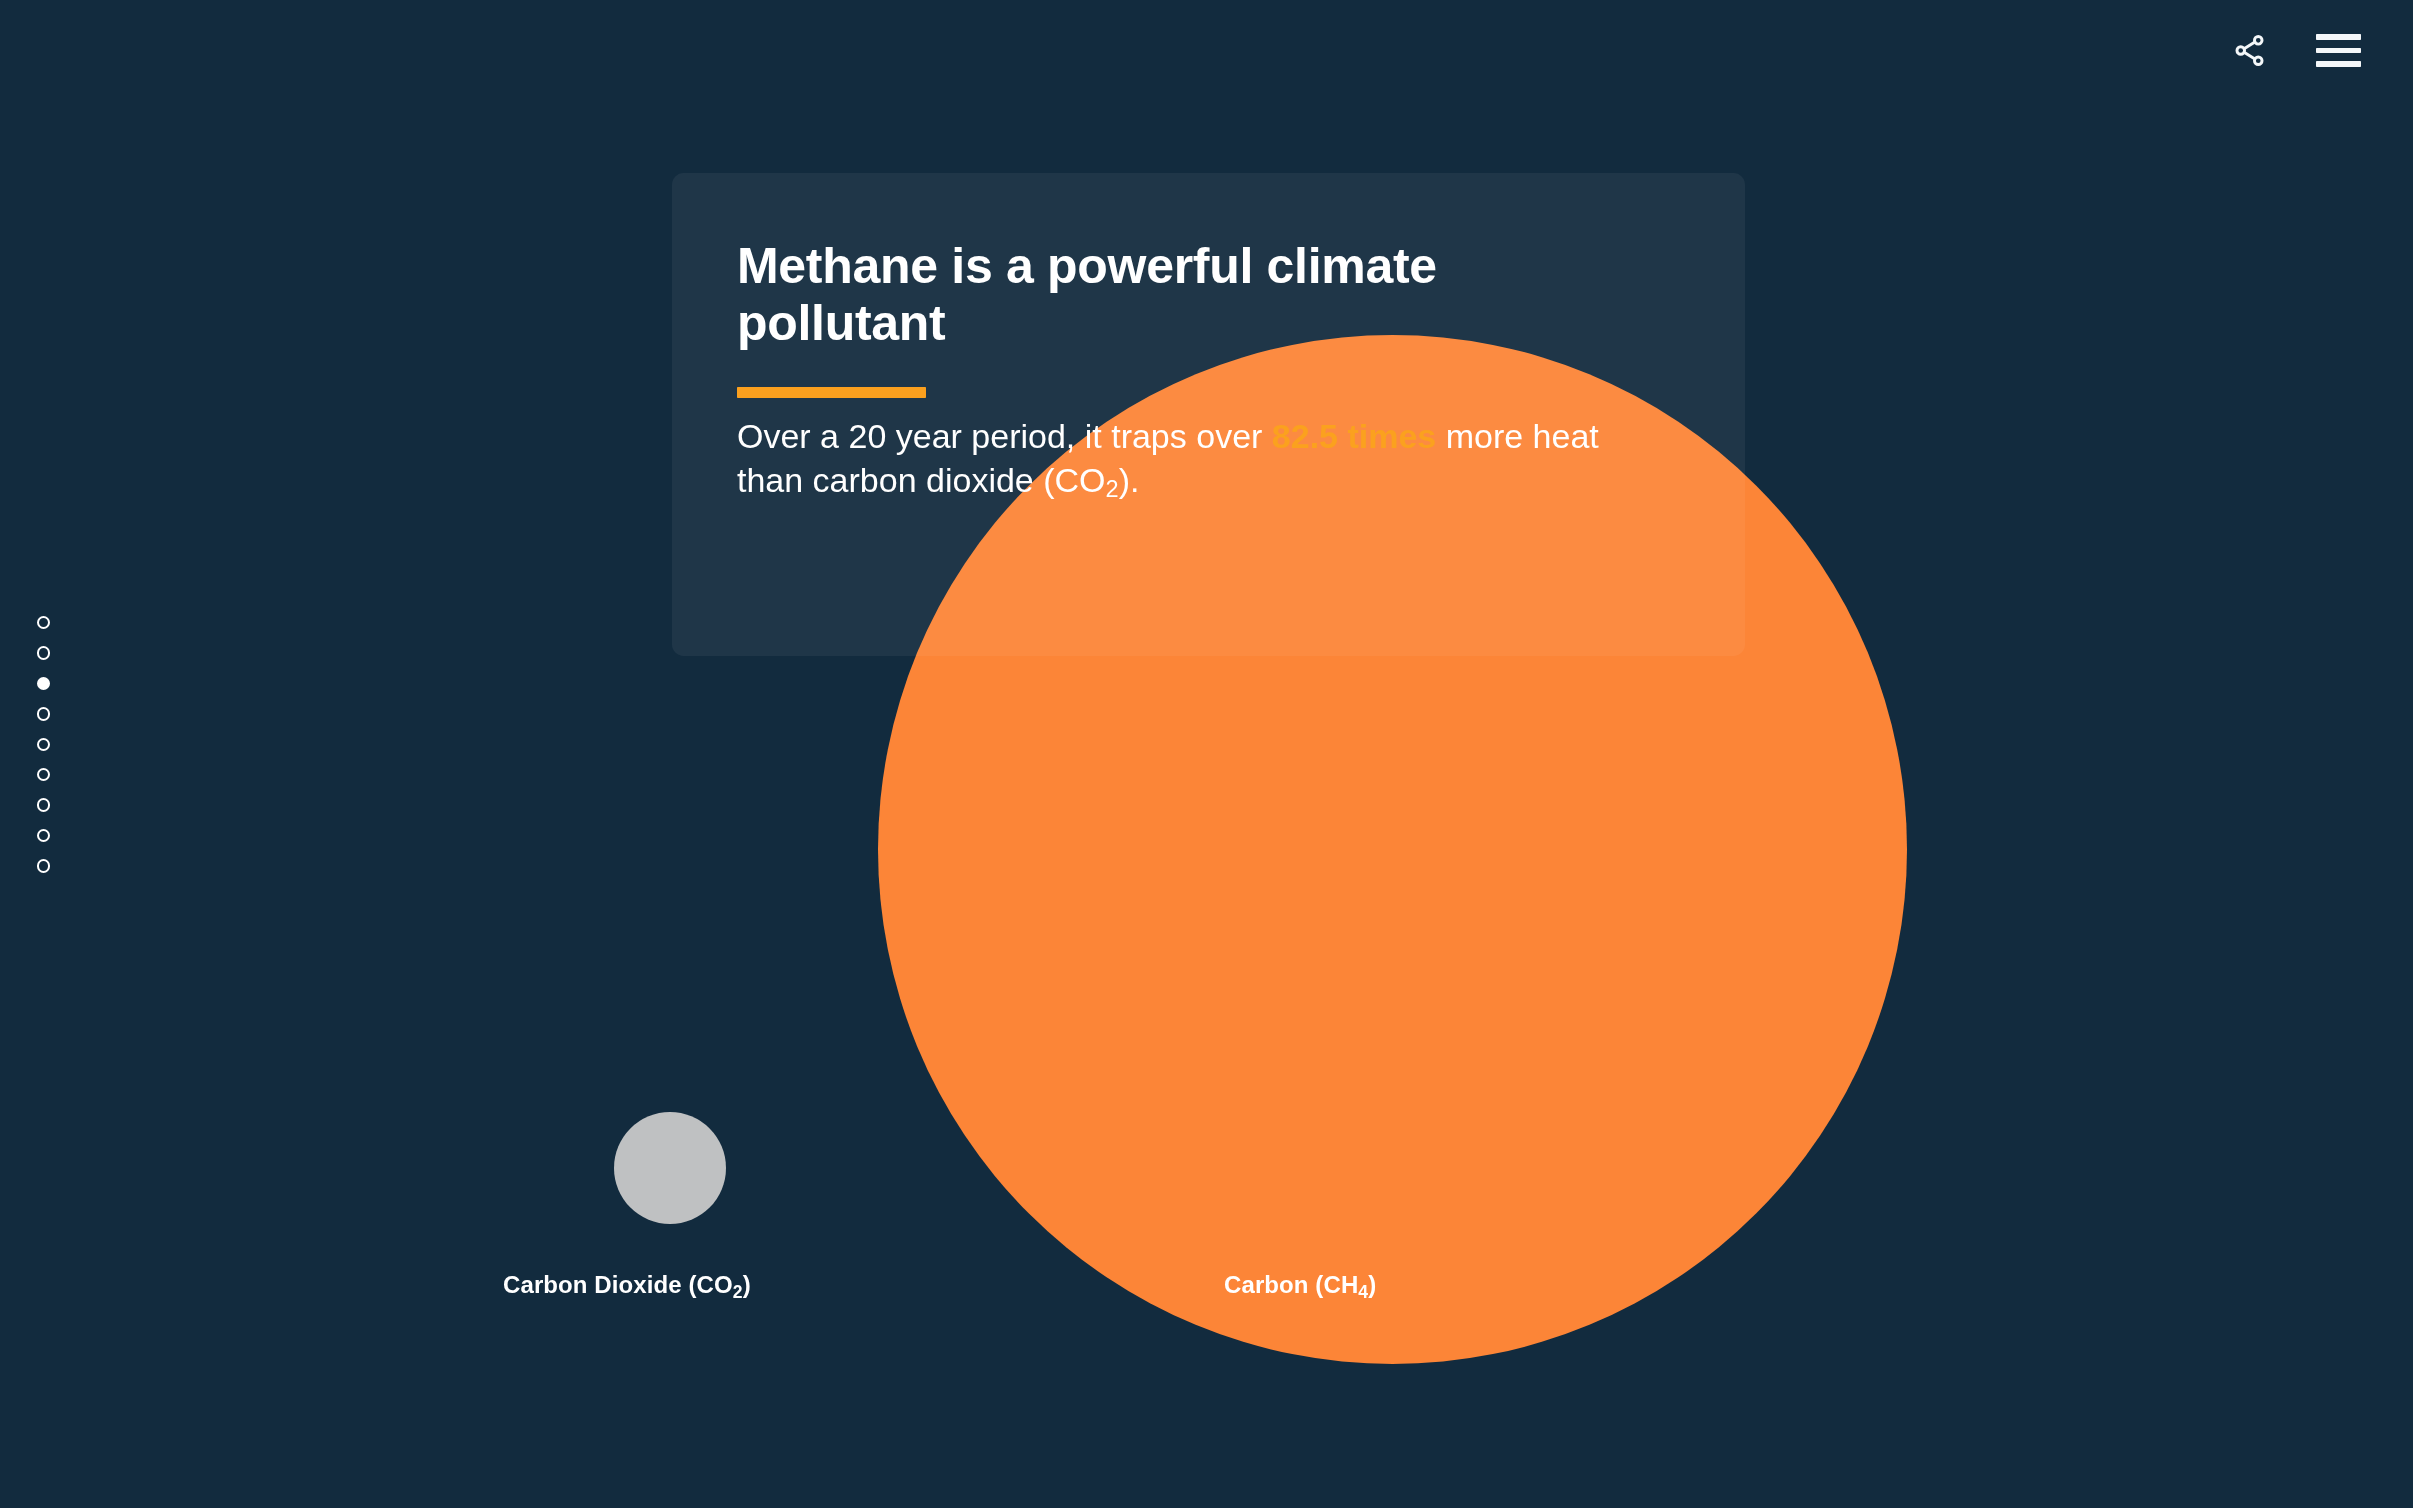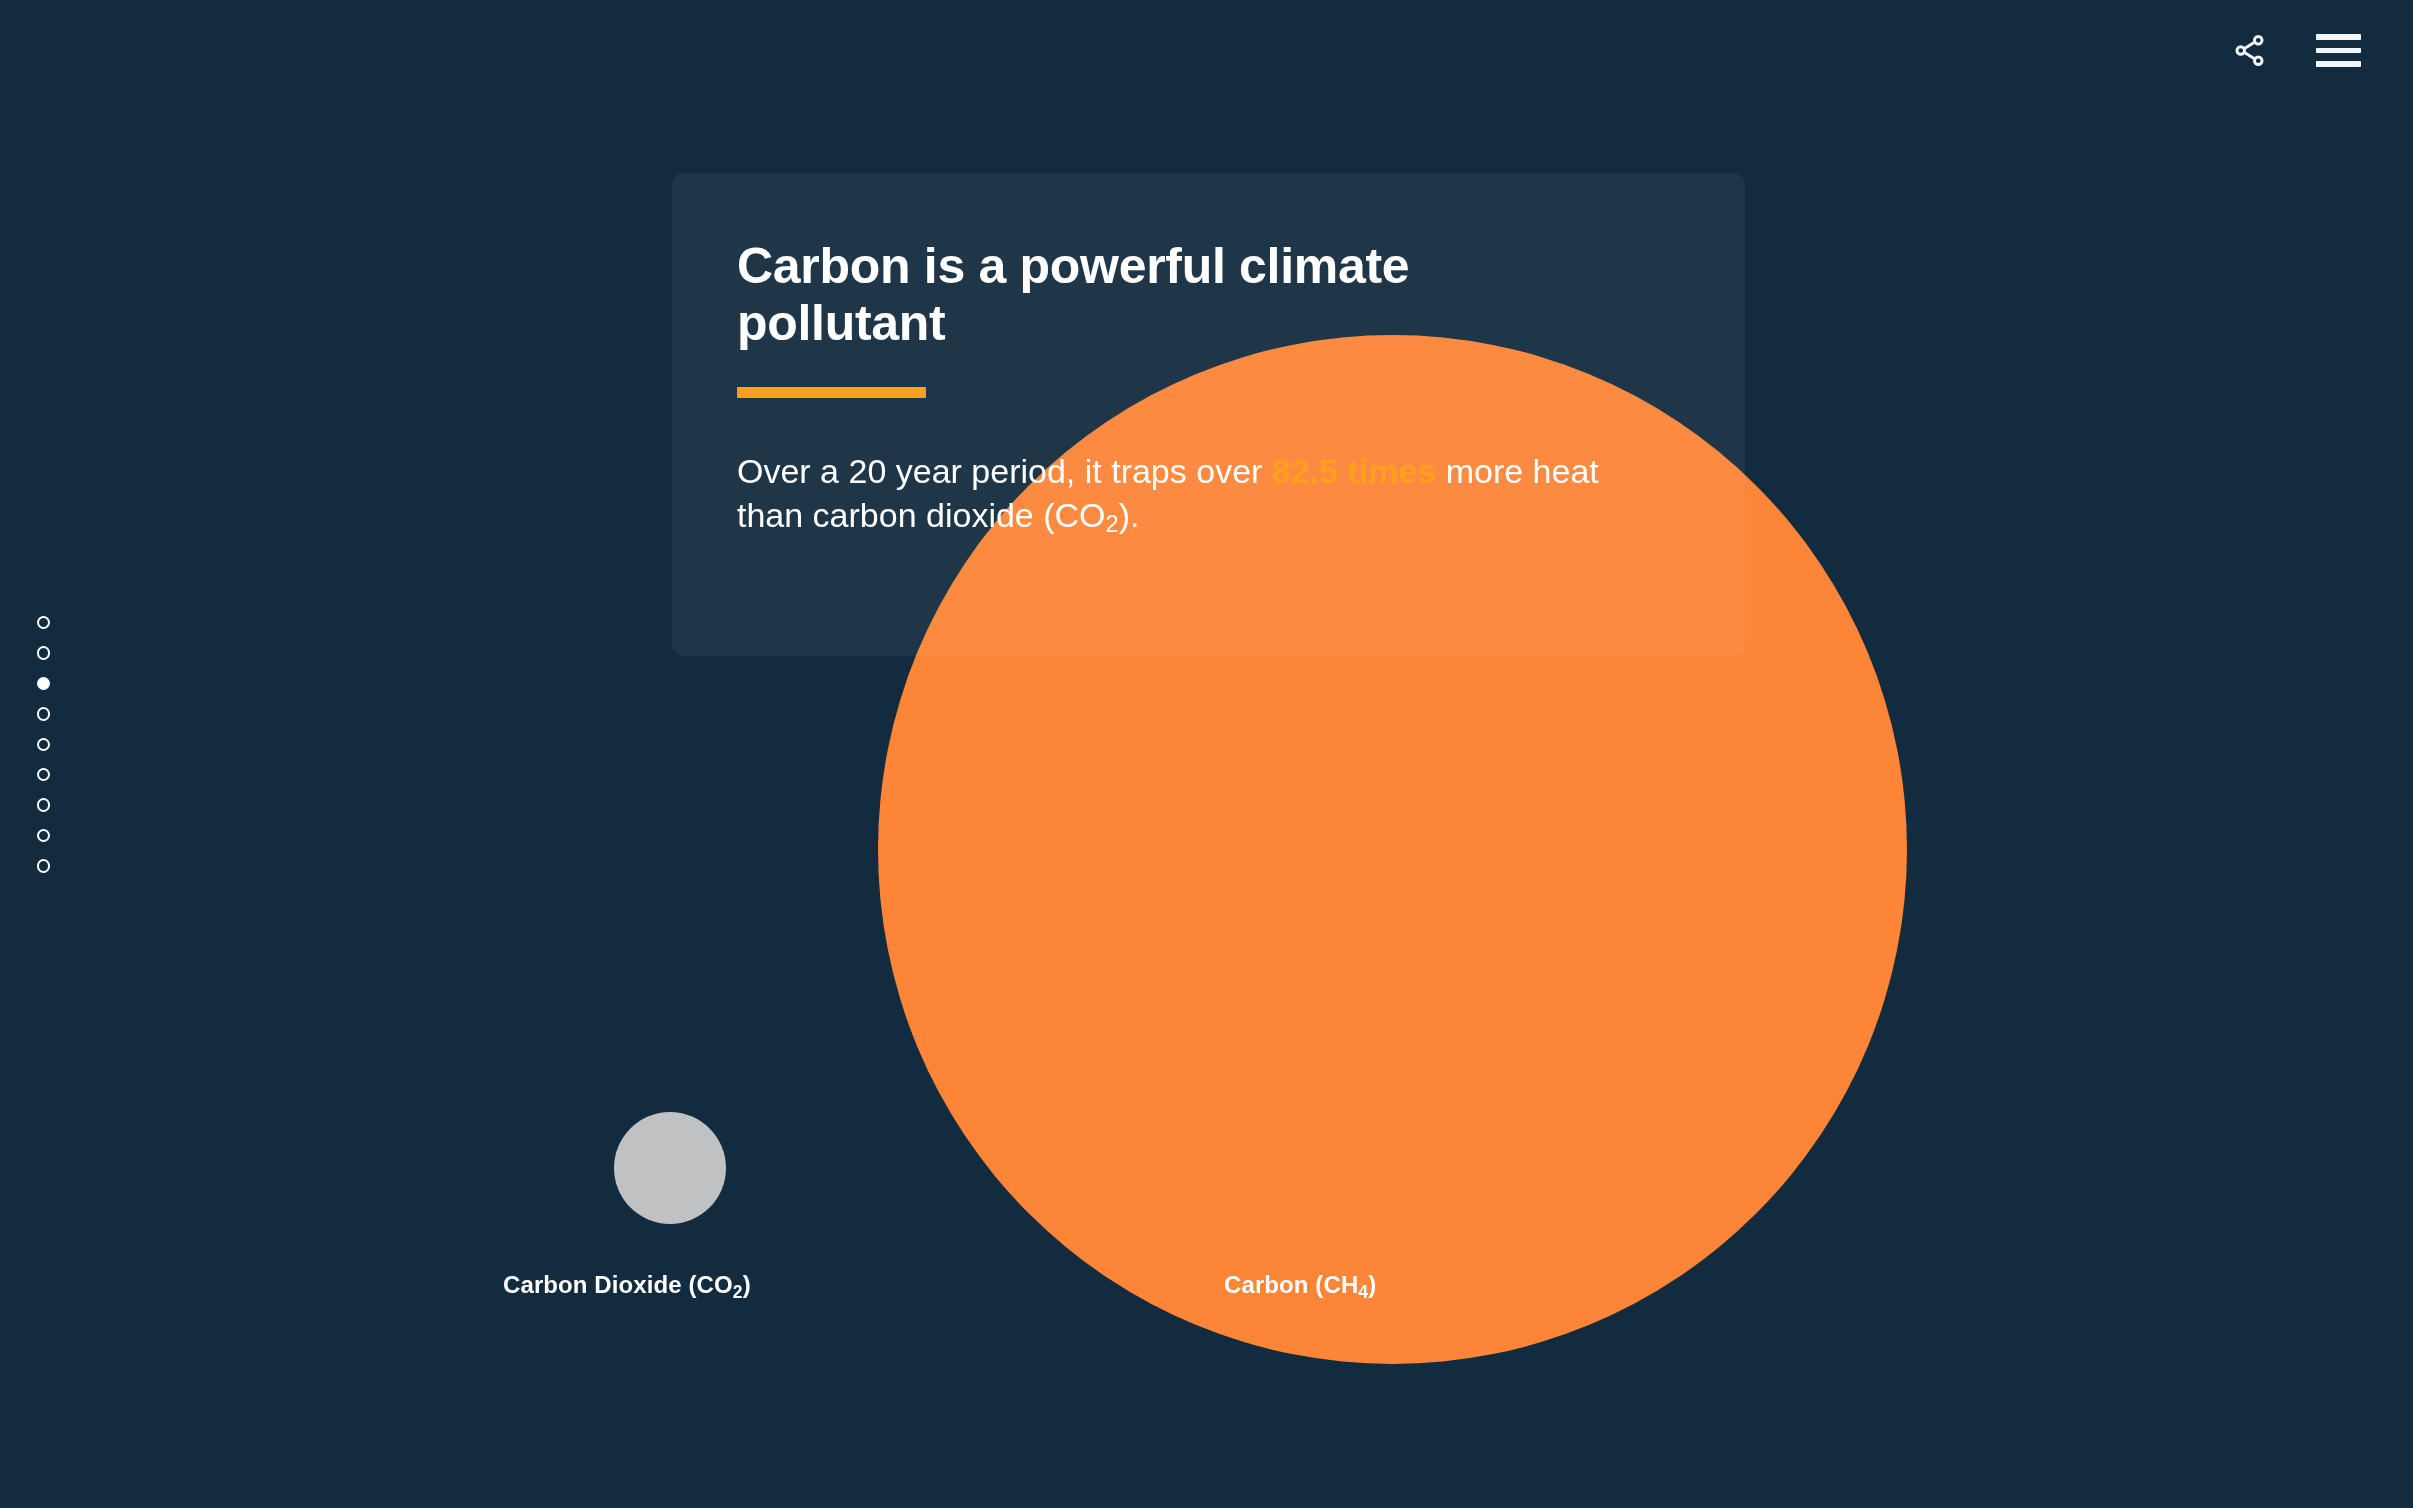--- a/index.html
+++ b/index.html
@@ -97,42 +97,42 @@
     letter-spacing:-0.3px;
     max-width:846px;
   }
   .accent-bar {
     margin-top:35px;
     width:189px; height:11px;
     background:#fba01e;
     border-radius:0.8px;
   }
   .card-body {
-    margin-top:52px;
+    margin-top:17px;
     color:#ffffff;
     font-size:34px;
     line-height:1.28;
     font-weight:400;
     max-width:888px;
   }
   .card-body .hl { color:#fba11e; font-weight:700; }
   .card-body sub { font-size:23.5px; vertical-align:baseline; position:relative; top:5.9px; }
 </style>
 </head>
 <body>
 
 <div id="stage">
 
   <div class="circle-layer">
     <div class="circle" id="methane-circle"></div>
     <div class="circle" id="co2-circle"></div>
   </div>
 
   <div class="card">
-    <div class="card-title">Carbon is a powerful climate pollutant</div>
+    <div class="card-title">Methane is a powerful climate pollutant</div>
     <div class="accent-bar"></div>
     <div class="card-body">
       <span>Over a 20 year period, it traps over </span><span class="hl">82.5 times</span><span> more heat than carbon dioxide (CO</span><sub>2</sub><span>).</span>
     </div>
   </div>
 
   <div class="circle-label" id="co2-label">
     <span>Carbon Dioxide (CO</span><sub>2</sub><span>)</span>
   </div>
   <div class="circle-label" id="ch4-label">

